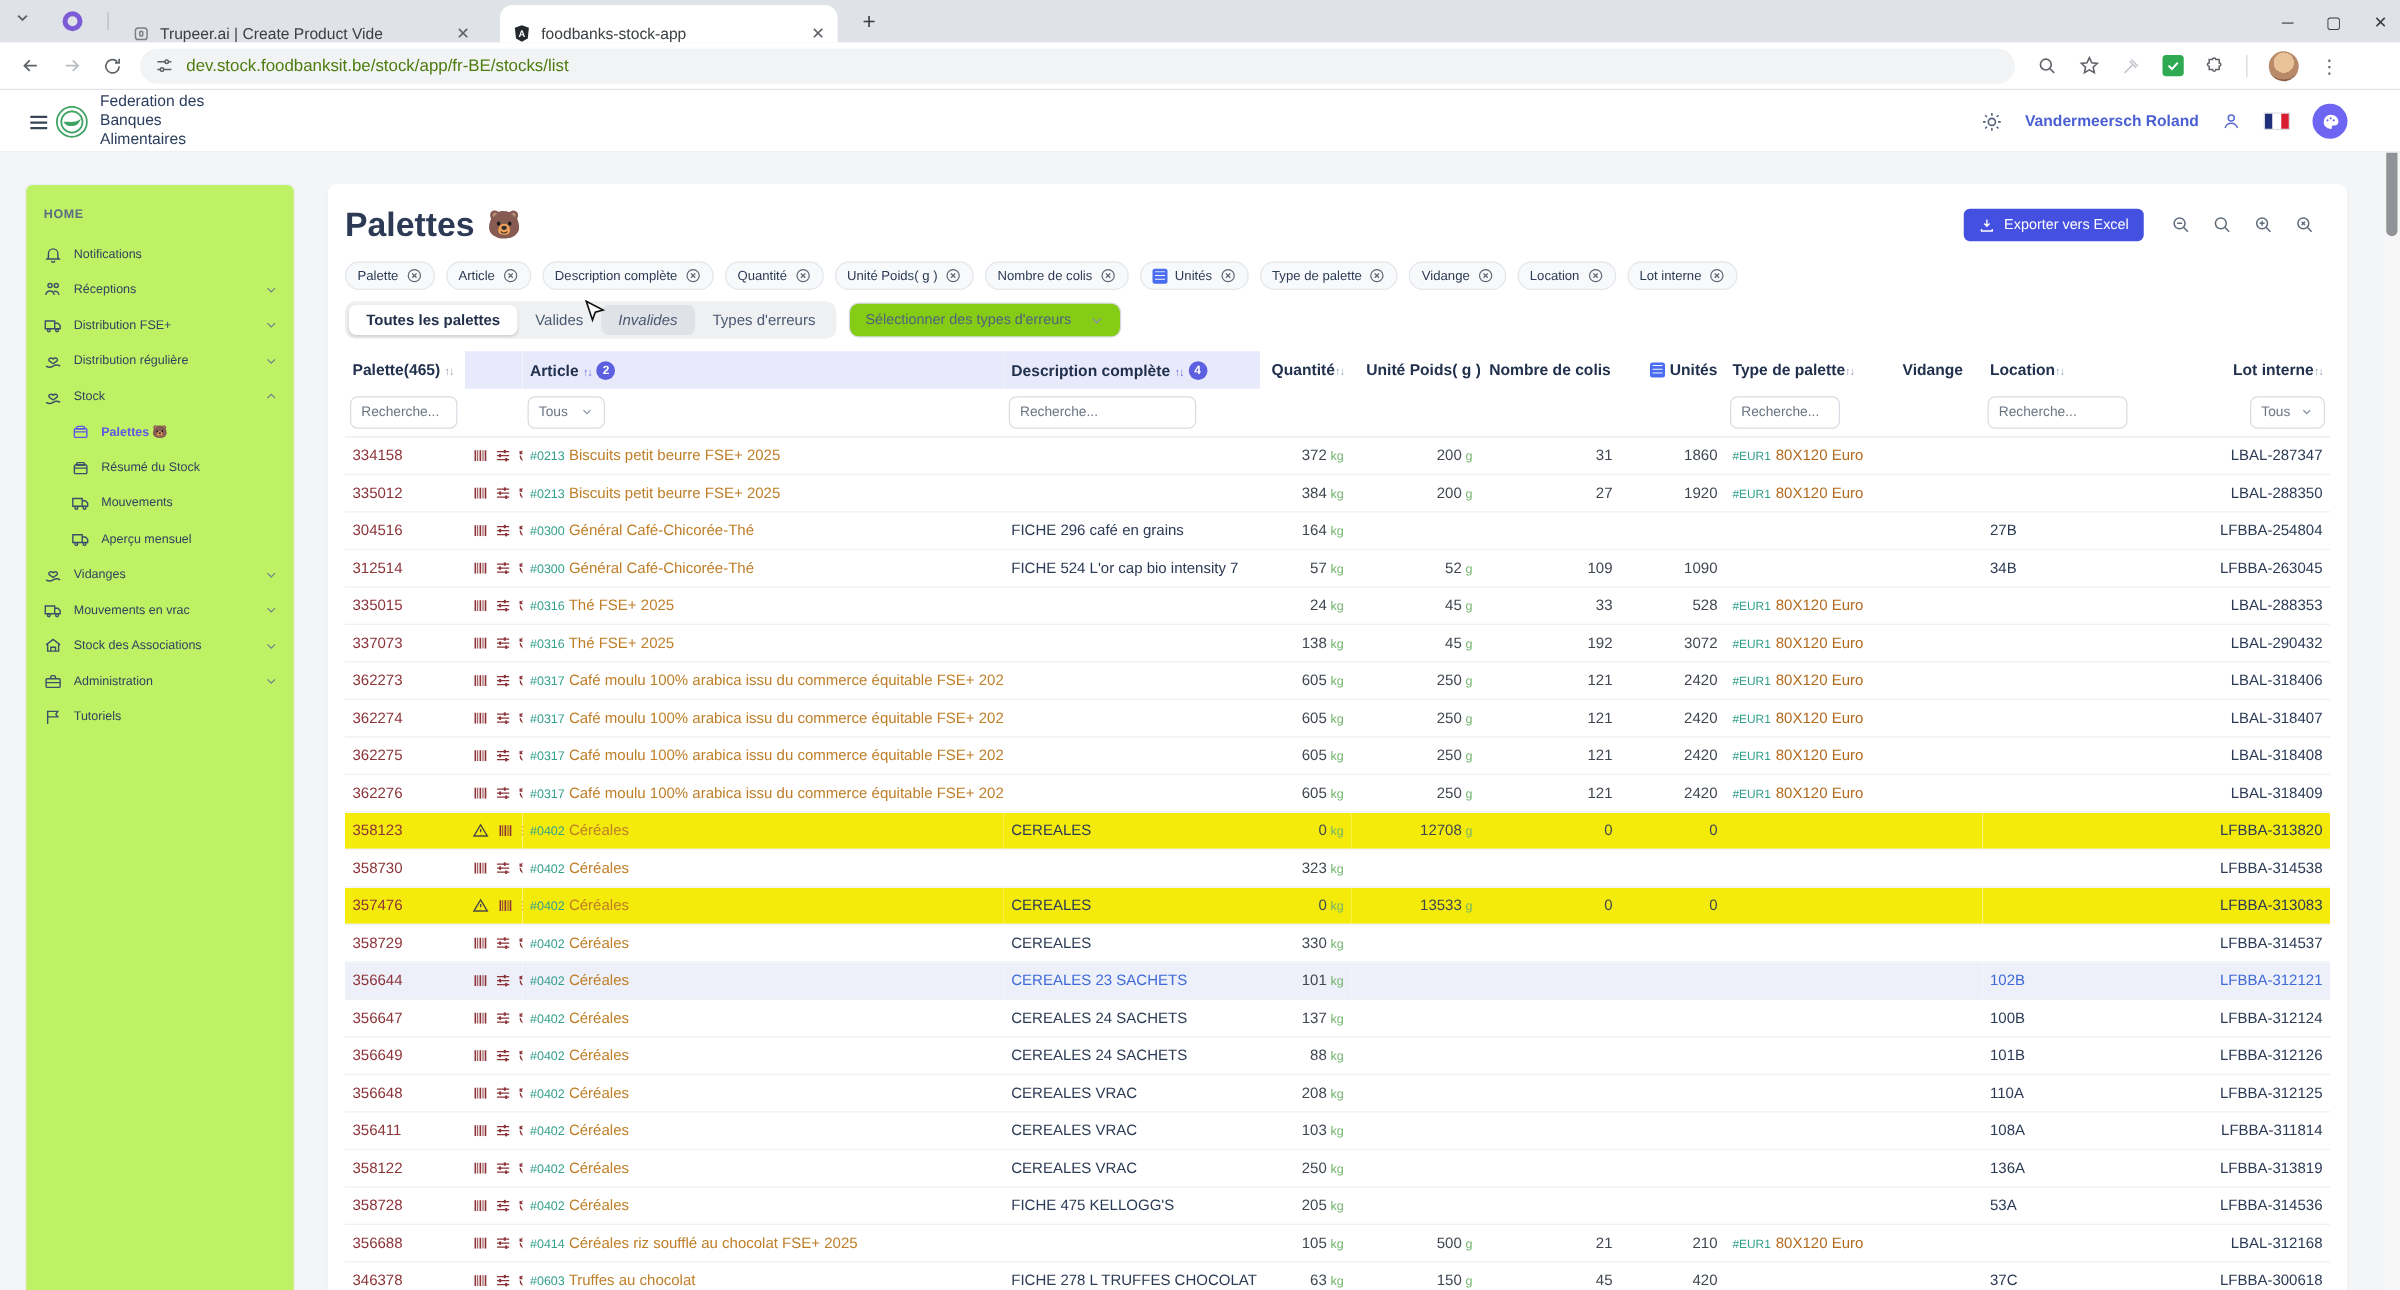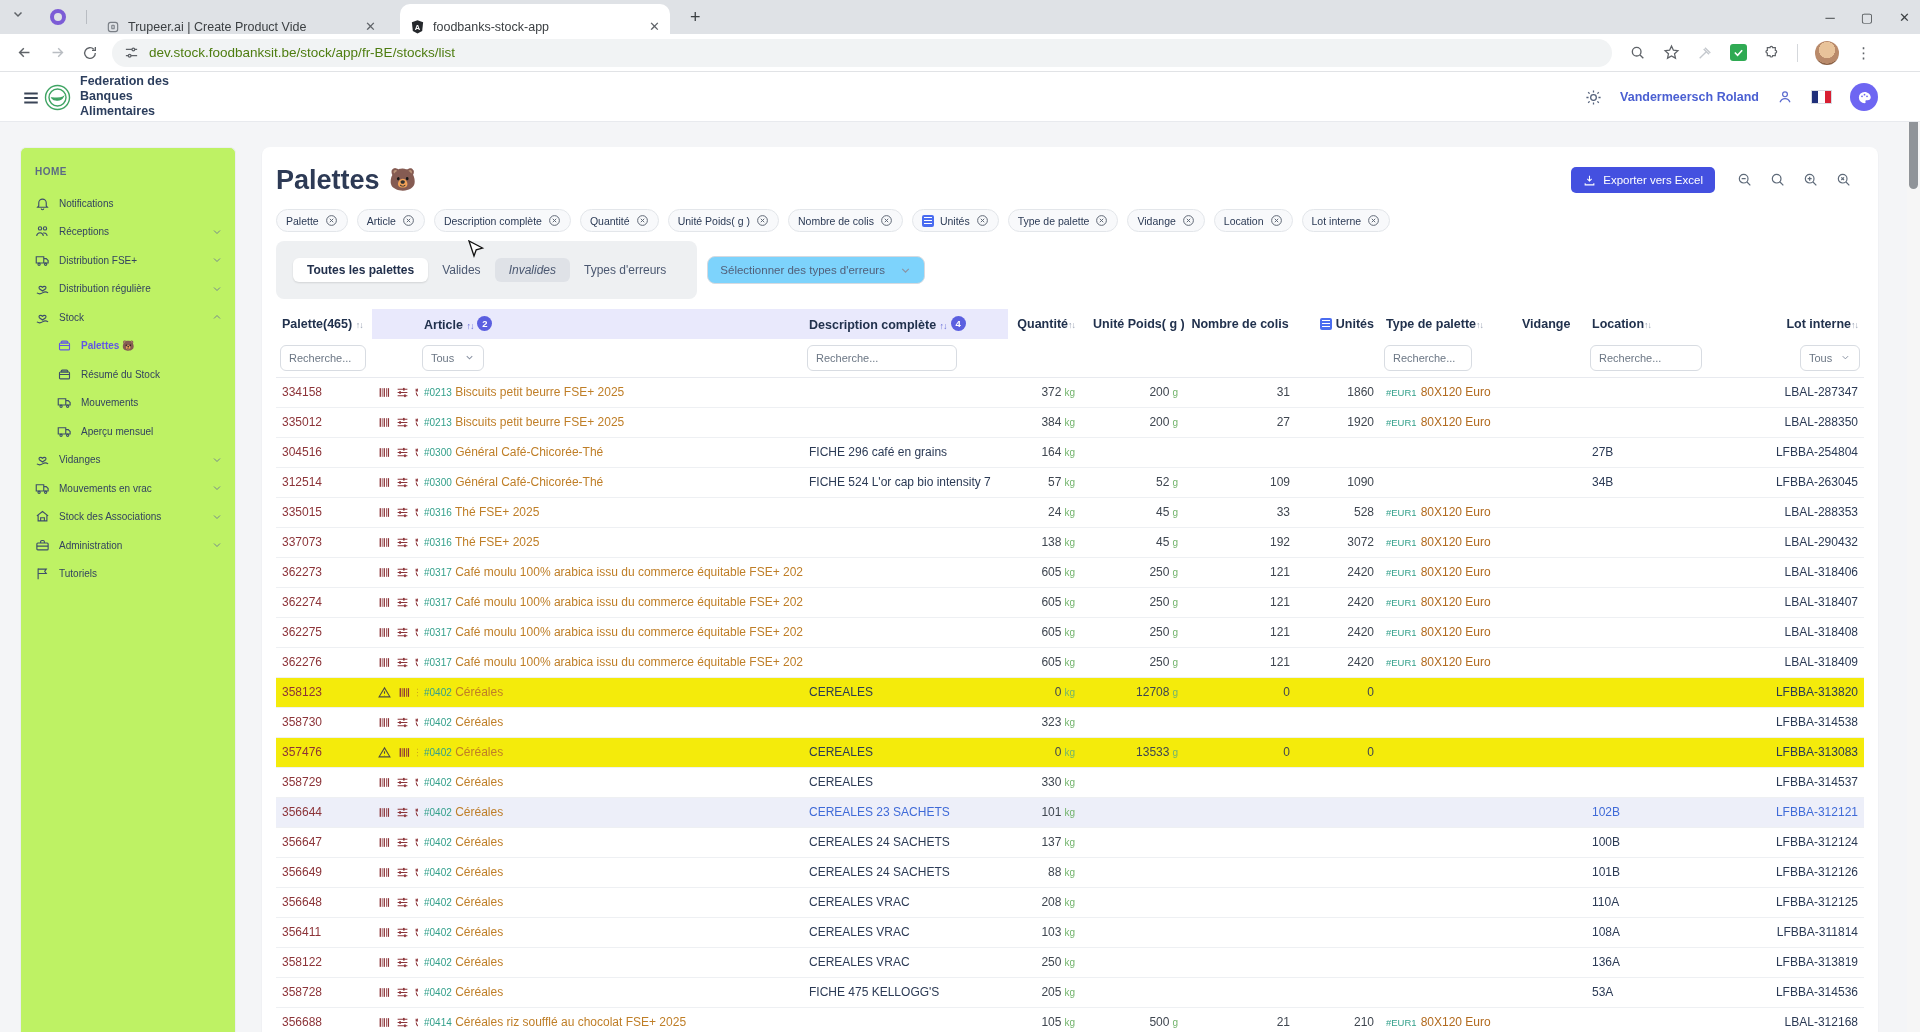--- a/index.html
+++ b/index.html
@@ -35,21 +35,21 @@
     align-items:center; justify-content:center; }
   .tb-sep { width:1px; height:18px; background:#d5d8dc; }
   .avatar { width:24px; height:24px; border-radius:50%;
     background:radial-gradient(circle at 50% 38%, #e8c39a 0 42%, #b98a6a 43% 70%, #8a6247 71%); }
 
   
   .app-header { position:absolute; top:72px; left:0; width:1920px; height:50px; background:#ffffff;
     border-bottom:1px solid #e8eaee; z-index:2; }
   .burger { position:absolute; left:22px; top:17px; width:18px; color:#3a4557; }
   .brand-logo { position:absolute; left:44px; top:12px; }
-  .brand-text { position:absolute; left:80px; top:2px; width:120px; font-size:12.5px; font-weight:bold;
+  .brand-text { position:absolute; left:80px; top:2px; width:120px; font-size:12.5px; font-weight:normal;
     color:#2c3e5d; line-height:15px; }
   .hdr-right { position:absolute; right:42px; top:0; height:50px; display:flex; align-items:center; gap:18px;font-weight:bold; }
   .sun { color:#53607a; }
   .user-name { font-size:12.5px; color:#4a5fd2; }
   .person-ic { color:#5a6acf; }
   .flag { width:21px; height:14px; display:flex; border:1px solid #d9dce2; }
   .flag i { flex:1; } .flag i:nth-child(1){background:#1f2f7a;} .flag i:nth-child(2){background:#fff;} .flag i:nth-child(3){background:#d81f32;}
   .pal-btn { width:28px; height:28px; border-radius:50%; background:#6e66f2; display:flex;
     align-items:center; justify-content:center; }
 
@@ -77,26 +77,26 @@
 
   .chips-row { display:flex; gap:9px; margin-top:10px; }
   .chip { height:23px; background:#f8f9fb; border:1px solid #e3e6ea; border-radius:12px; display:flex;
     align-items:center; gap:6px; padding:0 9px; font-size:10.5px; color:#2b3a55; cursor:pointer; }
   .chip .xc { color:#5d6673; }
   .mini-grid { width:12px; height:12px; background:#4a6cf0; border-radius:2px; position:relative; }
   .mini-grid:before { content:""; position:absolute; inset:2px;
     background:linear-gradient(#fff 1px,transparent 1px) 0 0/100% 3px; }
 
   .tabs-row { display:flex; align-items:center; margin-top:9px; }
-  .seg { background:#eef0f2; border-radius:8px; padding:17px; display:flex; }
+  .seg { background:#eef0f2; border-radius:8px; padding:3px; display:flex; }
   .seg-tab { height:24px; display:flex; align-items:center; padding:0 14px; font-size:12px;
     color:#4b5871; border-radius:6px; cursor:pointer; white-space:nowrap; }
   .seg-tab.active { background:#ffffff; color:#22304c; font-weight:bold; box-shadow:0 1px 2px rgba(0,0,0,.12); }
   .seg-tab.hovered { background:#dfe2e7;font-style:italic; }
-  .err-select { margin-left:10px; height:28px; border:1px solid #d6dae0; border-radius:8px; background:#7dd3fc;
+  .err-select { margin-left:10px; height:28px; border:1px solid #d6dae0; border-radius:8px; background:#84cc16;
     display:flex; align-items:center; gap:14px; padding:0 12px; font-size:11.5px; color:#52607a; cursor:pointer; }
 
   
   table { border-collapse:collapse; table-layout:fixed; width:1588px; margin-top:10px; }
   th, td { overflow:hidden; white-space:nowrap; vertical-align:middle; }
   thead th { height:30px; text-align:left; font-size:12.5px; color:#21314d; font-weight:bold; padding:0 6px; }
   th.sorted { background:#e9e9fc; }
   .sort-ar { font-size:9px; color:#9aa3b4; letter-spacing:-1px; }
   .badge { display:inline-flex; width:15px; height:15px; border-radius:50%; background:#5b5fe0; color:#fff;
     font-size:9.5px; font-weight:bold; align-items:center; justify-content:center; vertical-align:2px; margin-left:4px; }

